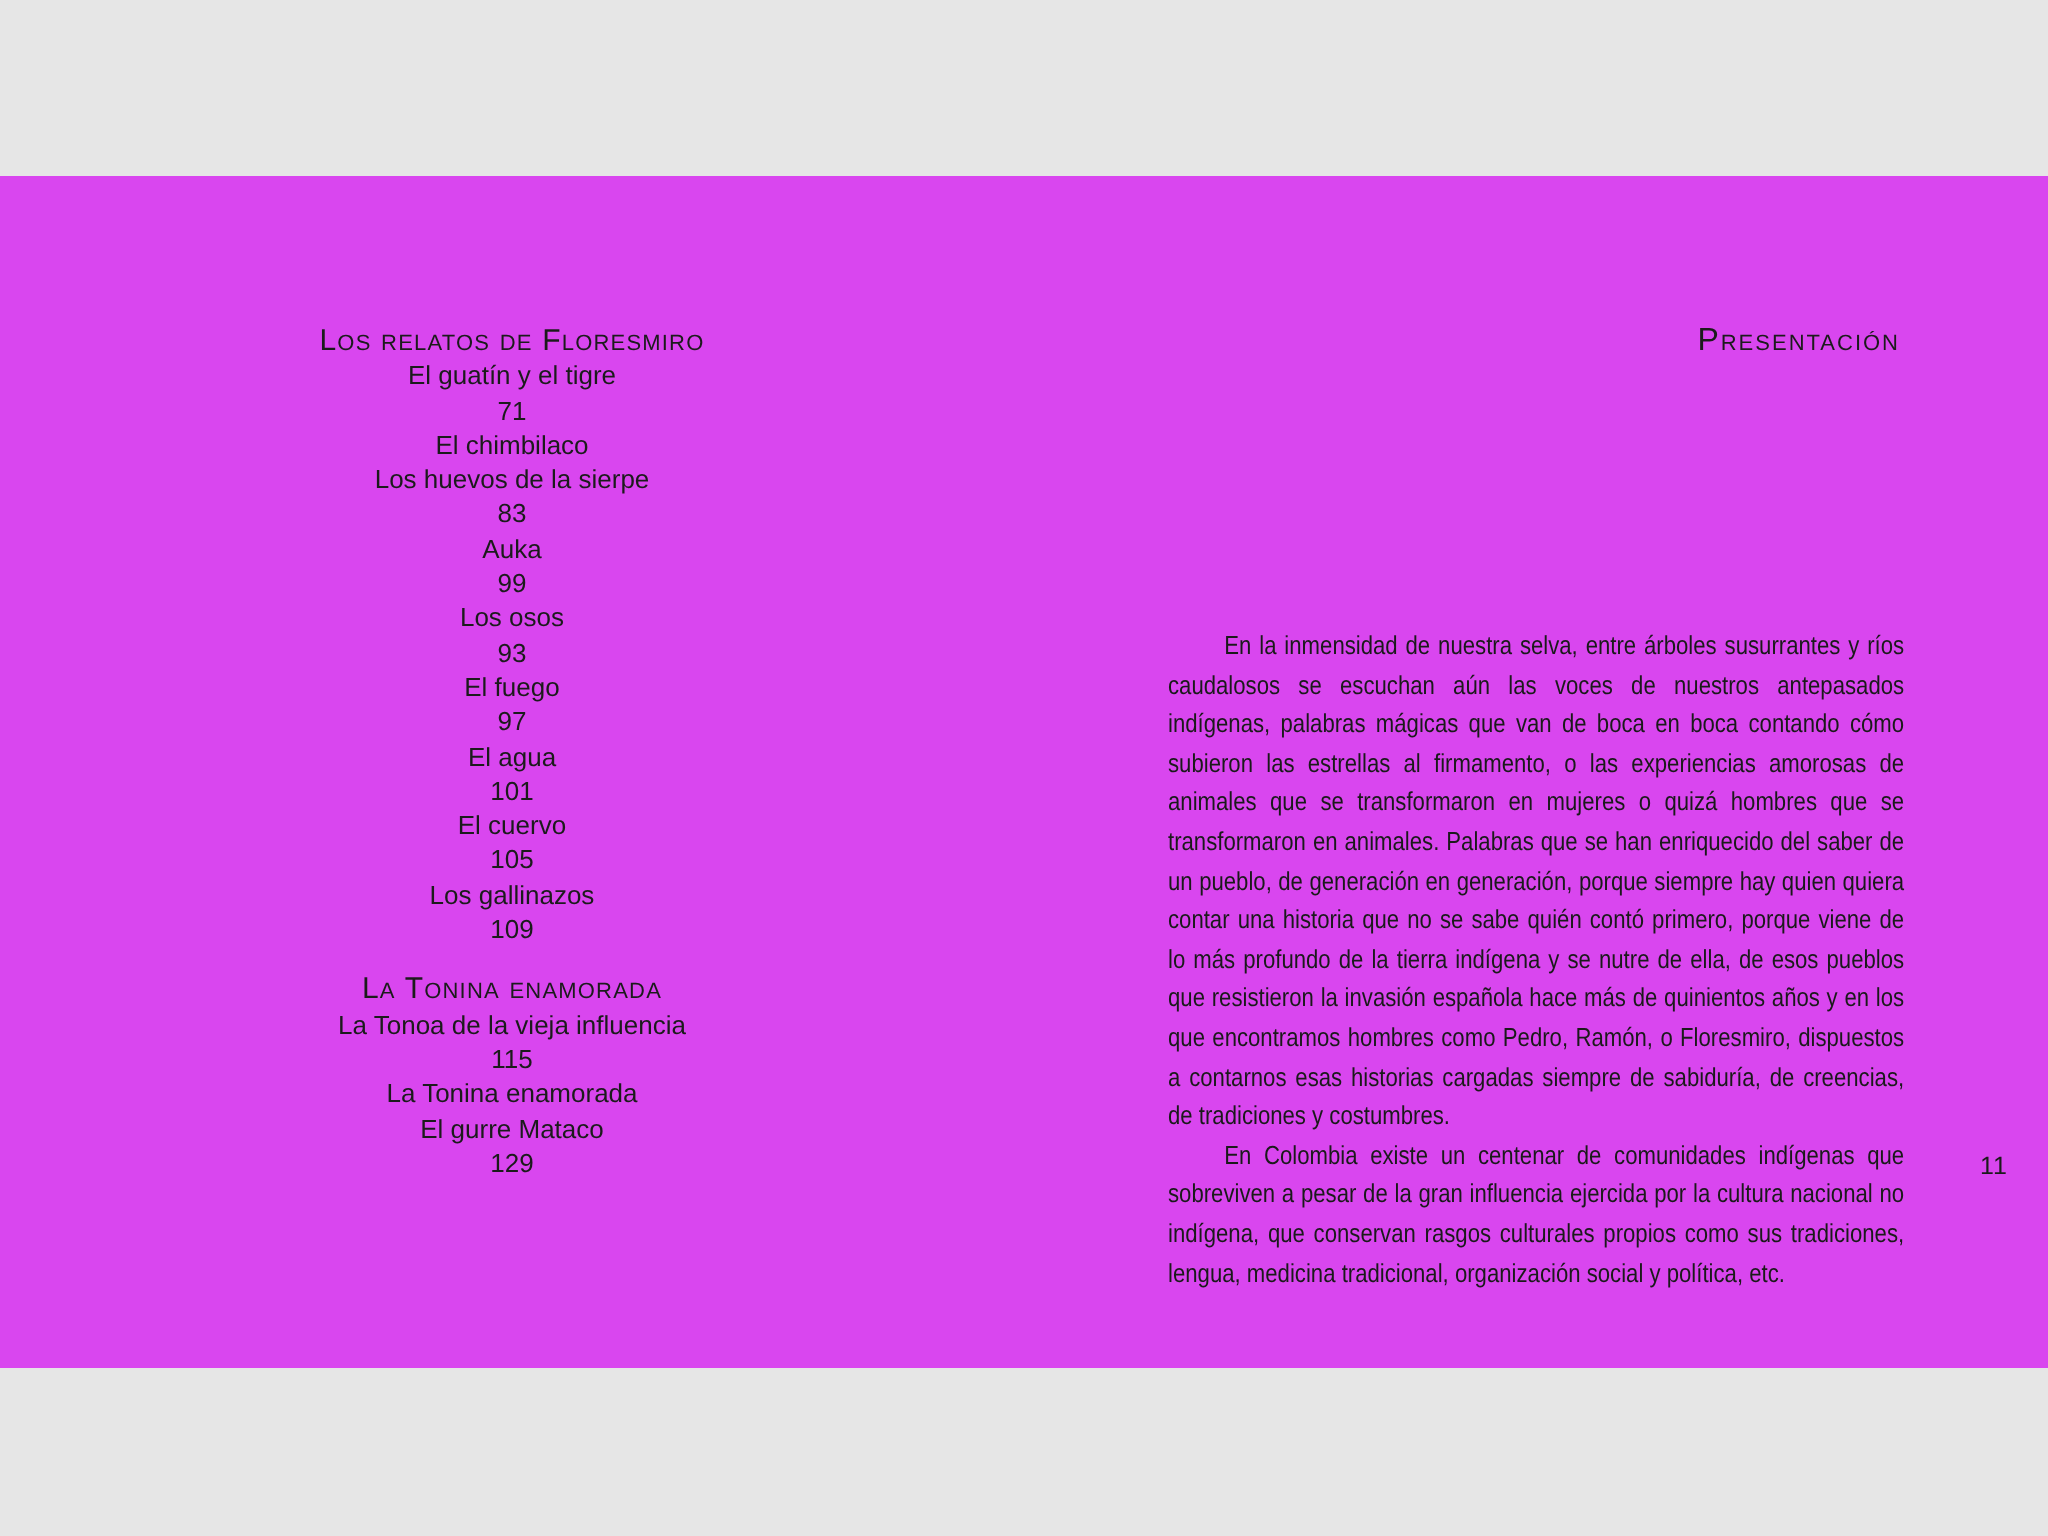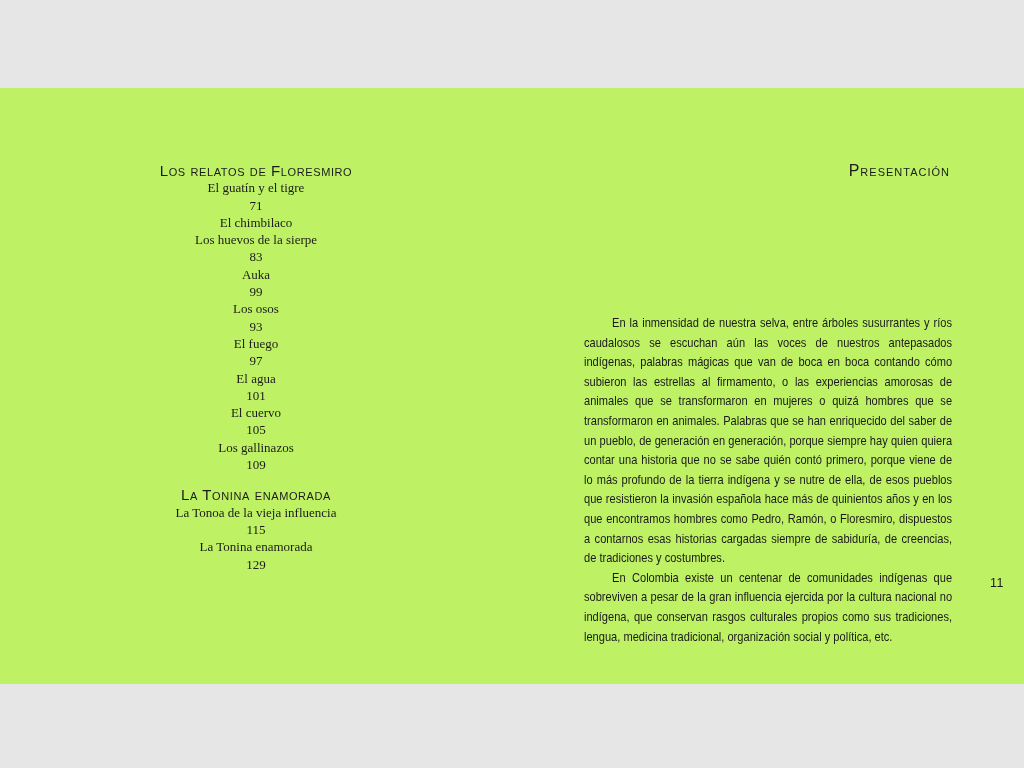--- a/index.html
+++ b/index.html
@@ -1,20 +1,20 @@
 <!DOCTYPE html>
 <html><head>
 <meta charset="utf-8">
 <style>
   html, body { margin: 0; padding: 0; }
   .screen {
     position: relative;
     width: 1024px;
     height: 768px;
-    background: #bef264;
+    background: #d946ef;
     overflow: hidden;
     font-family: "Liberation Sans", sans-serif;
     color: #1b1b1b;
   }
   .bar {
     position: absolute;
     left: 0;
     width: 1024px;
     background: #e6e6e6;
   }
@@ -34,21 +34,20 @@
     font-variant: small-caps;
     font-size: 15px;
     letter-spacing: 0.6px;
     line-height: 17.3px;
     font-weight: normal;
     margin: 0;
   }
   .toc-line {
     font-size: 13px;
     line-height: 17.3px;
-    font-family: Liberation Serif, serif;
   }
 
   
   .presentation-title {
     position: absolute;
     left: 584px;
     top: 162px;
     width: 366px;
     text-align: right;
     font-variant: small-caps;
@@ -107,20 +106,21 @@
         <div class="toc-line">El cuervo</div>
         <div class="toc-line">105</div>
         <div class="toc-line">Los gallinazos</div>
         <div class="toc-line">109</div>
       </div>
       <div class="toc-section">
         <div class="toc-heading">La Tonina enamorada</div>
         <div class="toc-line">La Tonoa de la vieja influencia</div>
         <div class="toc-line">115</div>
         <div class="toc-line">La Tonina enamorada</div>
+        <div class="toc-line">El gurre Mataco</div>
         <div class="toc-line">129</div>
       </div>
     </div>
 
   <h1 class="presentation-title">Presentación</h1>
 
   <div class="body-text">
       <p class="para">En la inmensidad de nuestra selva, entre árboles susurrantes y ríos caudalosos se escuchan aún las voces de nuestros antepasados indígenas, palabras mágicas que van de boca en boca contando cómo subieron las estrellas al firmamento, o las experiencias amorosas de animales que se transformaron en mujeres o quizá hombres que se transformaron en animales. Palabras que se han enriquecido del saber de un pueblo, de generación en generación, porque siempre hay quien quiera contar una historia que no se sabe quién contó primero, porque viene de lo más profundo de la tierra indígena y se nutre de ella, de esos pueblos que resistieron la invasión española hace más de quinientos años y en los que encontramos hombres como Pedro, Ramón, o Floresmiro, dispuestos a contarnos esas historias cargadas siempre de sabiduría, de creencias, de tradiciones y costumbres.</p>
       <p class="para">En Colombia existe un centenar de comunidades indígenas que sobreviven a pesar de la gran influencia ejercida por la cultura nacional no indígena, que conservan rasgos culturales propios como sus tradiciones, lengua, medicina tradicional, organización social y política, etc.</p>
     </div>

